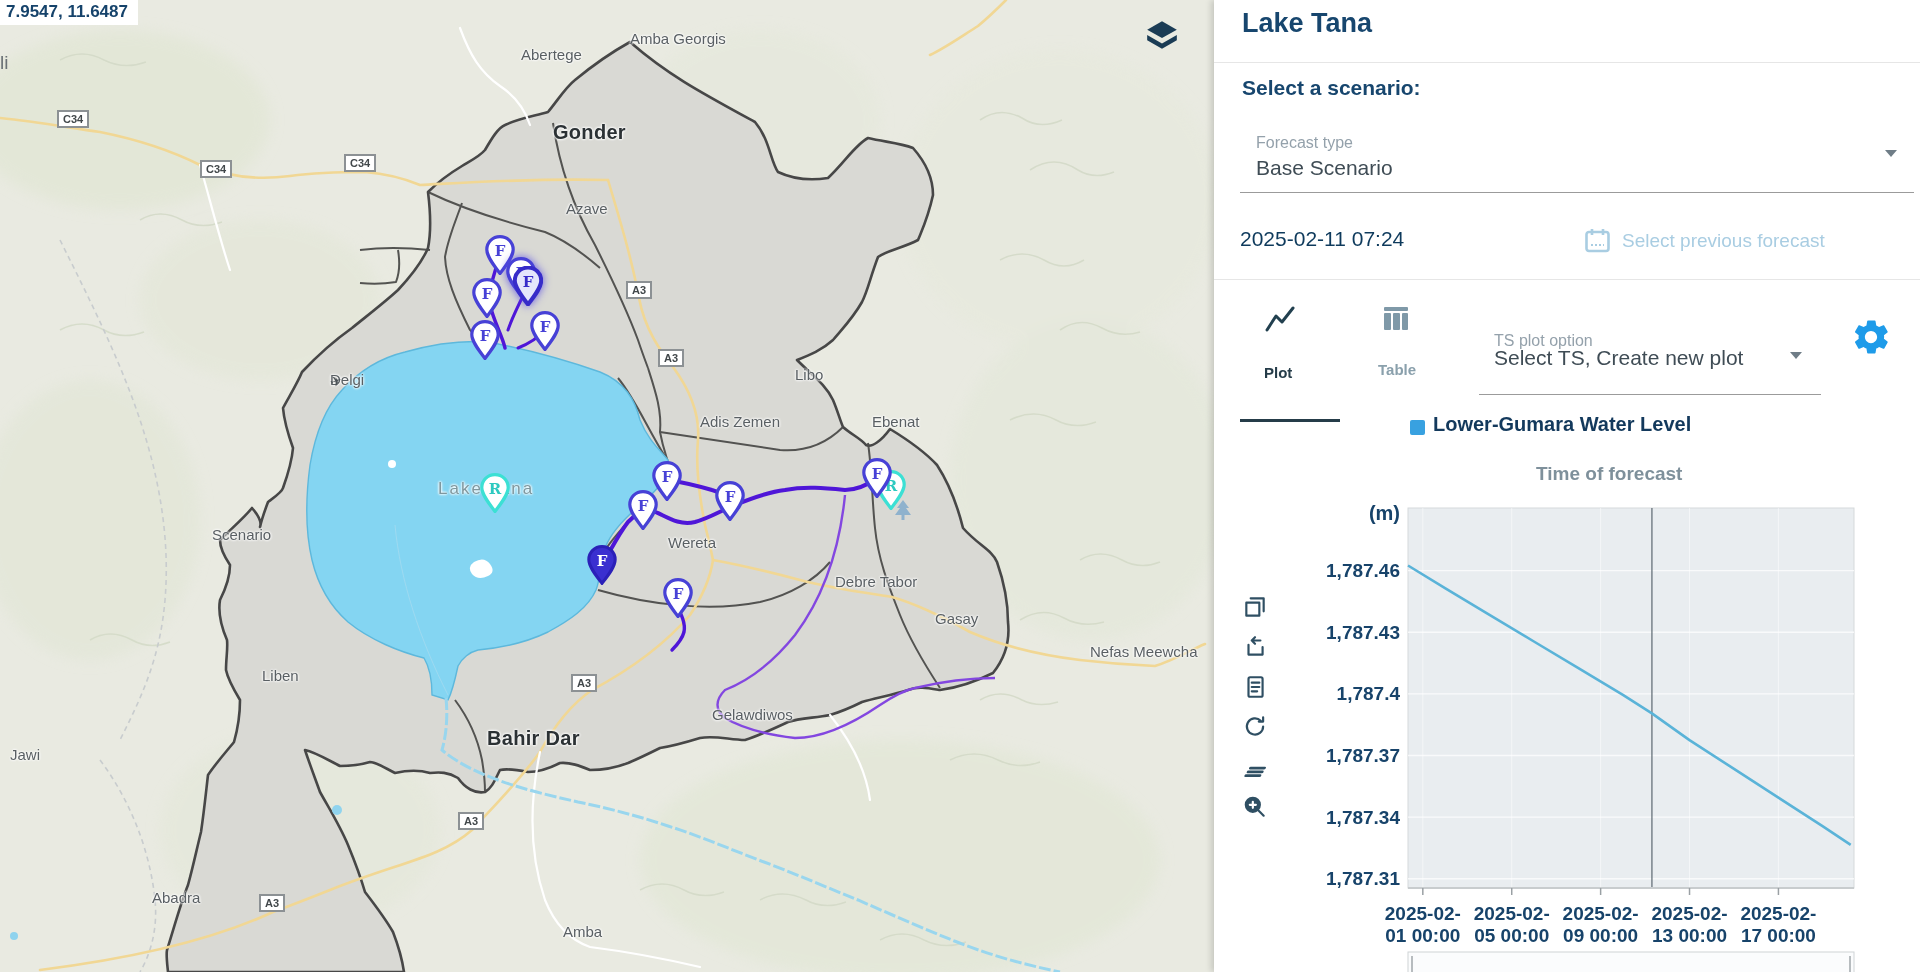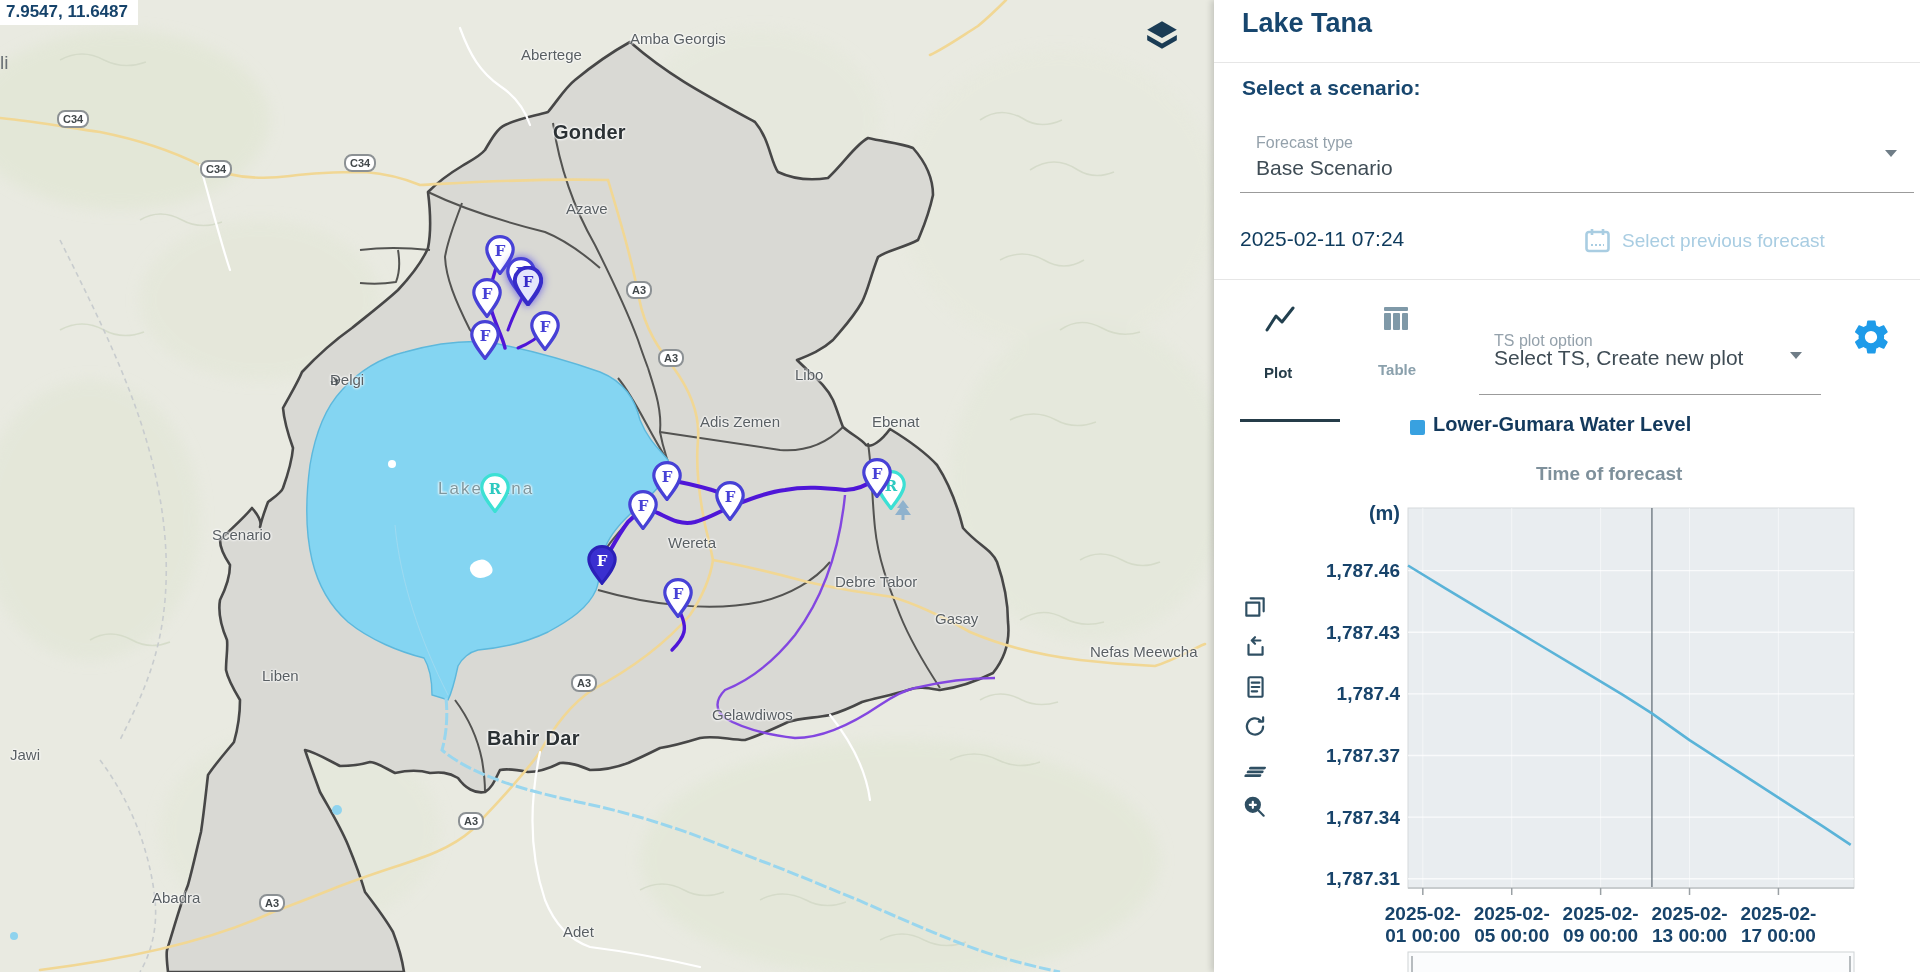--- a/index.html
+++ b/index.html
@@ -10,21 +10,21 @@
   #map{position:absolute;left:0;top:0;width:1214px;height:972px;background:#e9eae1;overflow:hidden;}
   #map svg.base{position:absolute;left:0;top:0;}
   .coords{position:absolute;left:0;top:0;background:#ffffff;color:#16436b;font-size:17px;
     font-weight:bold;padding:2px 10px 3px 6px;z-index:30;}
   .edge-label{position:absolute;left:0;top:38px;color:#6b7276;font-size:19px;z-index:5;margin-top:14px;}
   .maplabel{position:absolute;white-space:nowrap;z-index:6;
     text-shadow:0 0 3px #fff,0 0 3px #fff,0 0 2px #fff;}
   .maplabel.city{font-size:20px;font-weight:bold;color:#2b3134;letter-spacing:.3px;}
   .maplabel.town{font-size:15px;font-weight:500;color:#595f63;}
   .maplabel.water{font-size:17px;font-weight:500;color:#7e979e;letter-spacing:2px;}
-  .badge{position:absolute;z-index:7;background:#fff;border:2px solid #8c9194;border-radius:8px;
+  .badge{position:absolute;z-index:7;background:#fff;border:2px solid #8c9194;border-radius:0;
     color:#42484b;font-size:11px;font-weight:bold;padding:0 4px;line-height:14px;}
   .marker{position:absolute;width:30px;height:40px;z-index:12;cursor:pointer;}
   .marker.double{filter:drop-shadow(0 0 4px rgba(84,70,230,.85));}
   .marker.tree{width:20px;height:22px;z-index:11;}
   .mapicon{position:absolute;z-index:20;}
 
   
   #panel{position:absolute;left:1214px;top:0;width:706px;height:972px;background:#ffffff;
     box-shadow:-3px 0 6px rgba(0,0,0,.15);}
   .p-abs{position:absolute;}
@@ -189,21 +189,21 @@
         <div class="maplabel city" style="left:553px;top:121px;">Gonder</div>
         <div class="maplabel city" style="left:487px;top:727px;">Bahir Dar</div>
         <div class="maplabel town" style="left:521px;top:46px;">Abertege</div>
         <div class="maplabel town" style="left:630px;top:30px;">Amba Georgis</div>
         <div class="maplabel town" style="left:566px;top:200px;">Azave</div>
         <div class="maplabel town" style="left:330px;top:371px;">Delgi</div>
         <div class="maplabel town" style="left:212px;top:526px;">Scenario</div>
         <div class="maplabel town" style="left:262px;top:667px;">Liben</div>
         <div class="maplabel town" style="left:10px;top:746px;">Jawi</div>
         <div class="maplabel town" style="left:152px;top:889px;">Abadra</div>
-        <div class="maplabel town" style="left:563px;top:923px;">Adet</div>
+        <div class="maplabel town" style="left:563px;top:923px;">Amba</div>
         <div class="maplabel town" style="left:712px;top:706px;">Gelawdiwos</div>
         <div class="maplabel town" style="left:668px;top:534px;">Wereta</div>
         <div class="maplabel town" style="left:700px;top:413px;">Adis Zemen</div>
         <div class="maplabel town" style="left:795px;top:366px;">Libo</div>
         <div class="maplabel town" style="left:872px;top:413px;">Ebenat</div>
         <div class="maplabel town" style="left:835px;top:573px;">Debre Tabor</div>
         <div class="maplabel town" style="left:935px;top:610px;">Gasay</div>
         <div class="maplabel town" style="left:1090px;top:643px;">Nefas Meewcha</div>
         <div class="maplabel water" style="left:438px;top:479px;">Lake Tana</div>
         <div class="badge" style="left:57px;top:110px;">C34</div>

